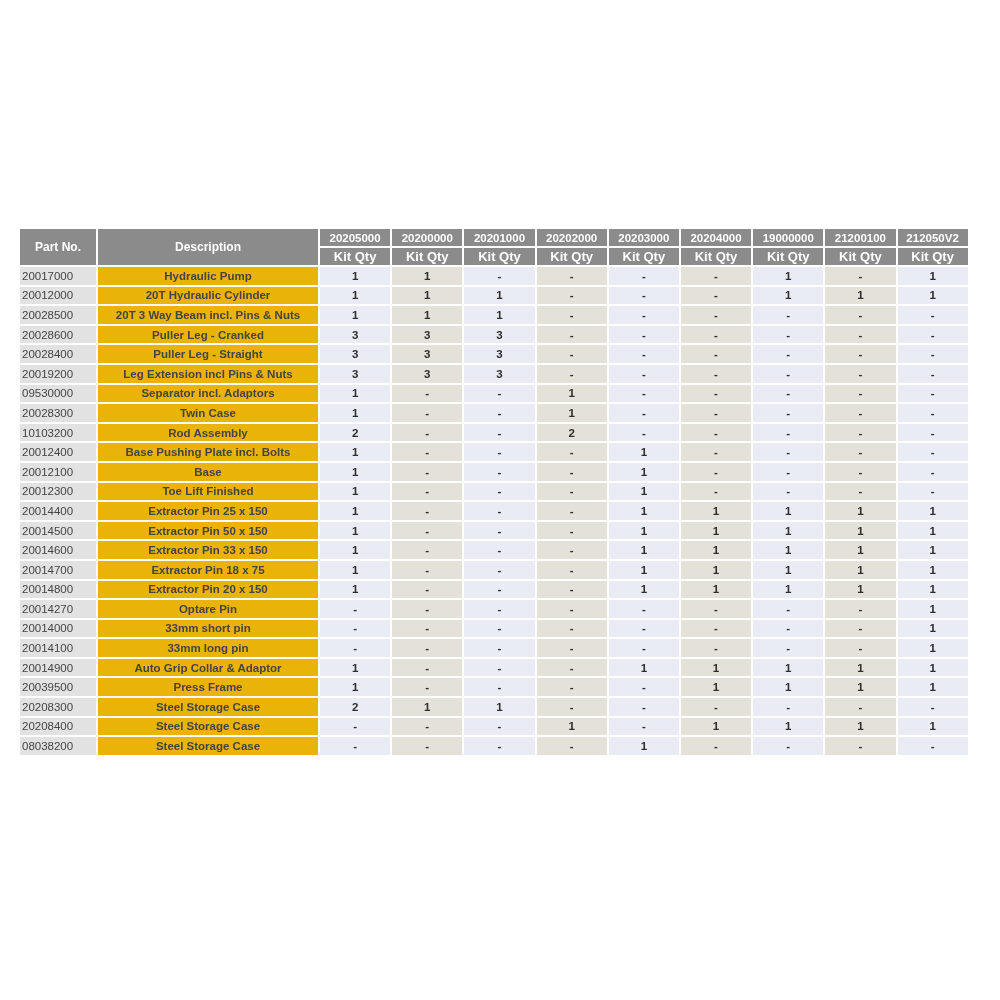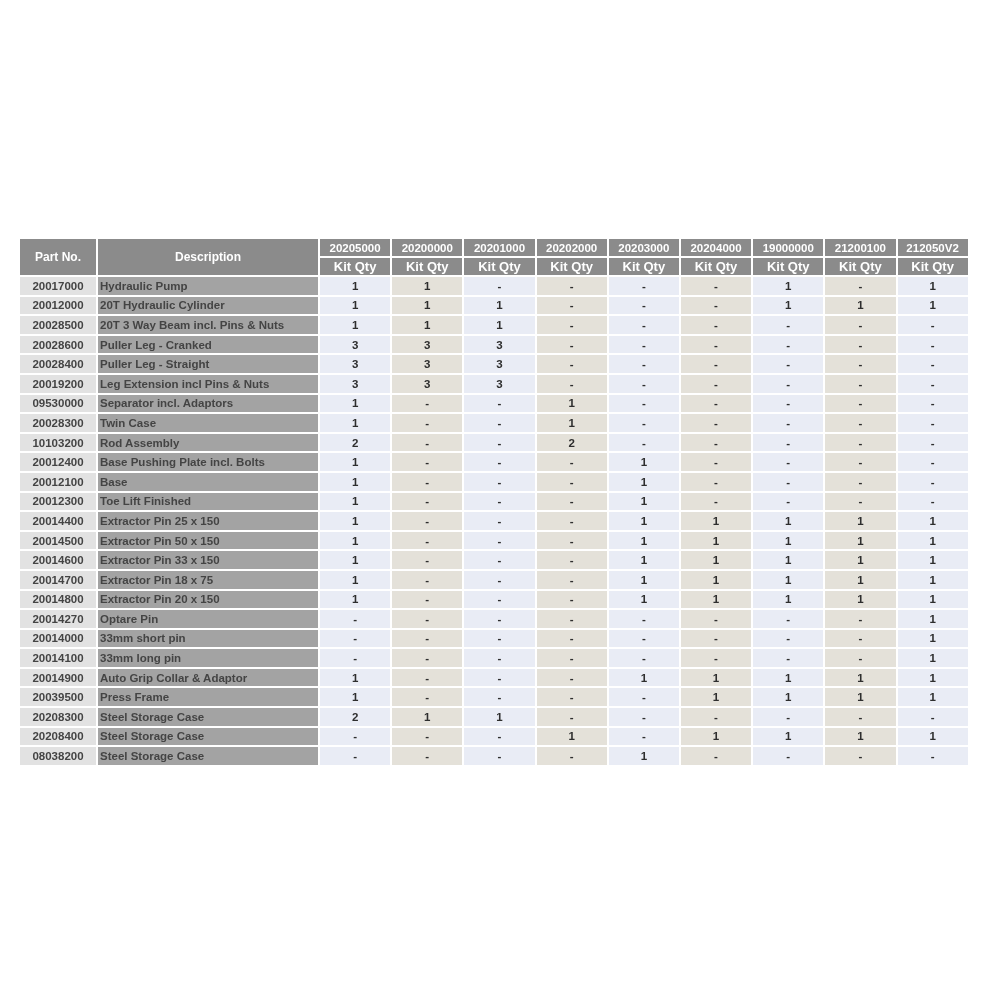--- a/index.html
+++ b/index.html
@@ -13,21 +13,21 @@
   .page {
     position: relative;
     width: 1000px;
     height: 1000px;
     background: #ffffff;
     overflow: hidden;
   }
   table.kit-table {
     position: absolute;
     left: 18px;
-    top: 237px;
+    top: 227px;
     width: 950px;
     border-collapse: collapse;
     table-layout: fixed;
   }
   table.kit-table th, table.kit-table td {
     border: 2px solid #ffffff;
     padding: 0 2px;
     overflow: hidden;
     white-space: nowrap;
   }
@@ -50,28 +50,28 @@
     font-size: 12px;
   }
   tbody td {
     height: 17.6px;
     font-size: 11.5px;
     color: #3c3c3c;
     vertical-align: middle;
   }
   td.pn {
     background: #e2e2e2;
-    text-align: center;
-    font-weight: bold;
+    text-align: left;
+    font-weight: normal;
     color: #444444;
     margin-top: 32px;
   }
   td.desc {
-    background: #a3a3a3;
-    text-align: left;
+    background: #eab308;
+    text-align: center;
     padding-left: 7px;
     font-weight: bold;
     color: #444444;
   }
   td.qty {
     text-align: center;
     font-weight: bold;
     color: #2e2e2e;
     font-size: 11.5px;
   }

